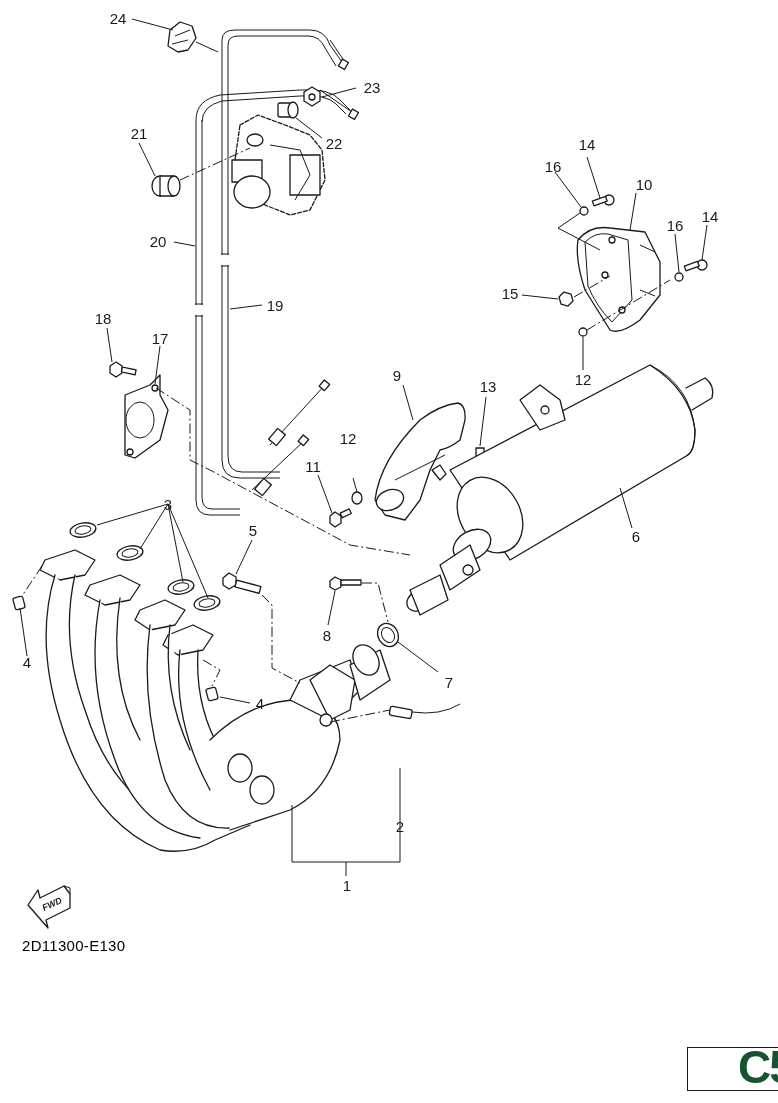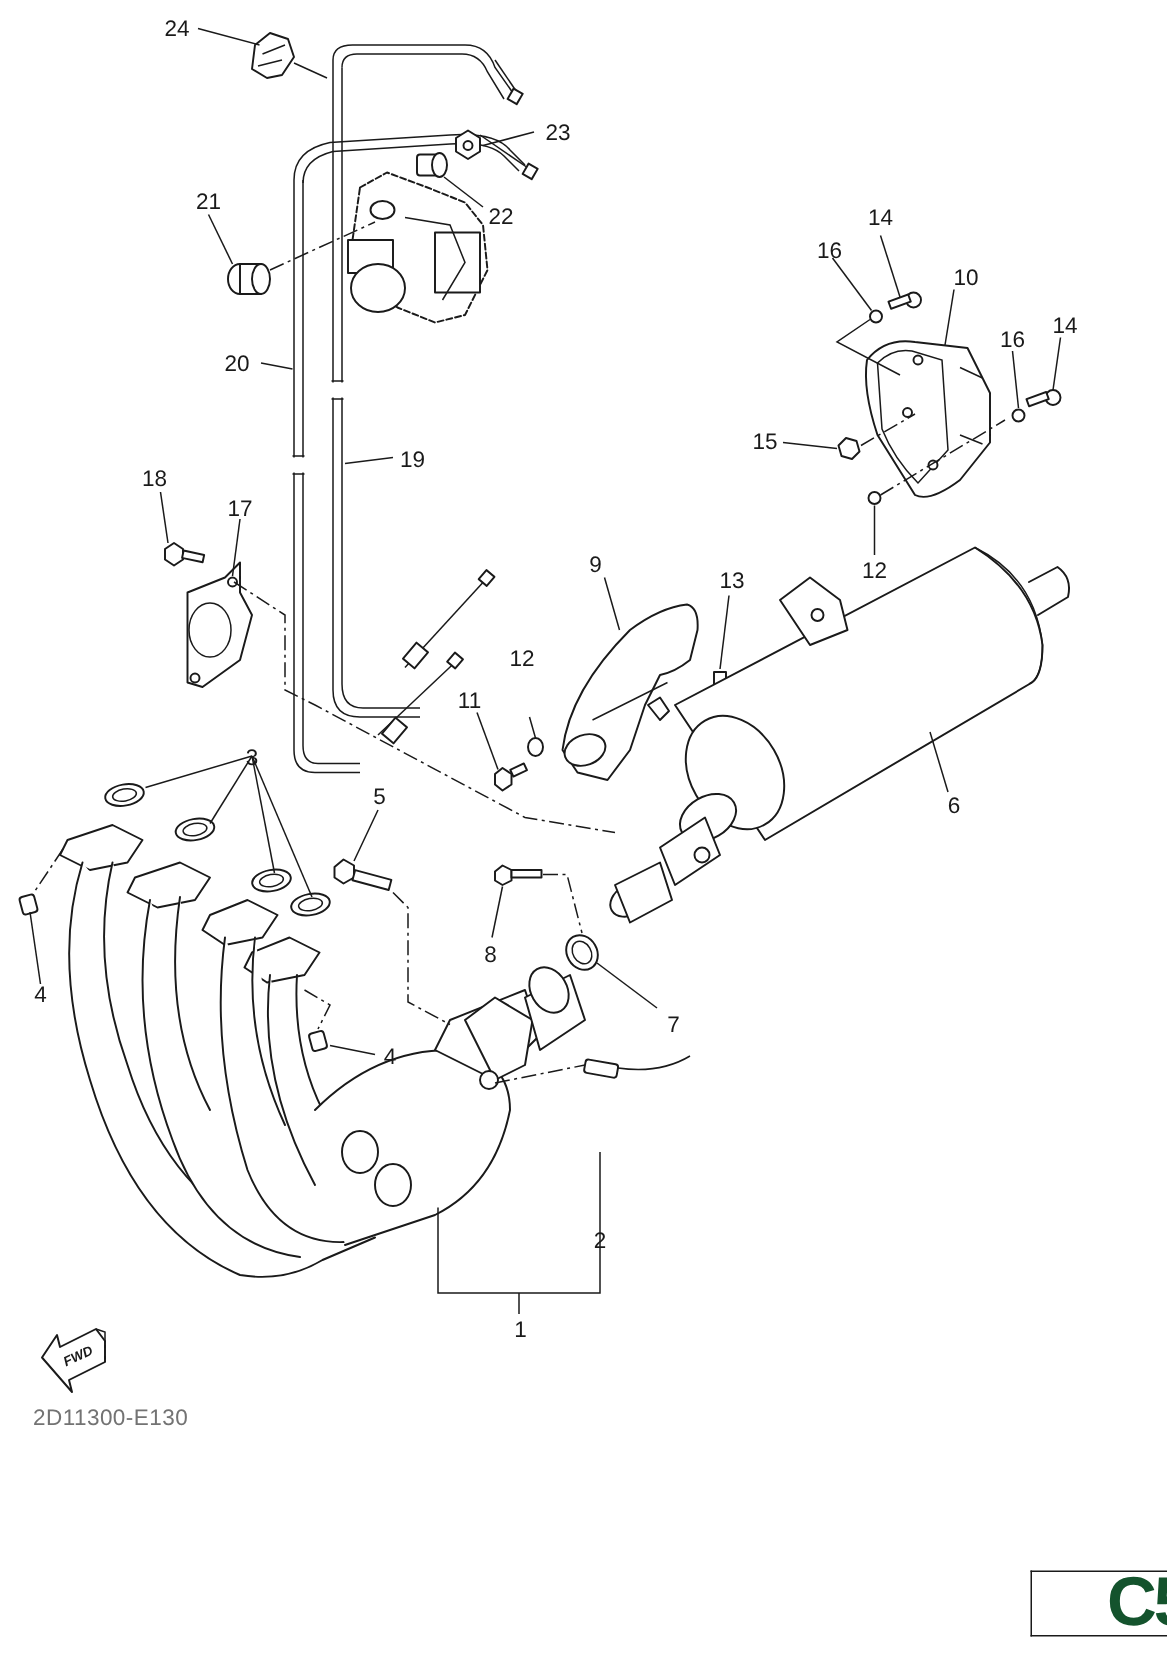--- a/index.html
+++ b/index.html
@@ -3,21 +3,21 @@
 <meta charset="utf-8">
 <style>
   html, body { margin:0; padding:0; background:#ffffff; }
   body { width:778px; height:1103px; position:relative; overflow:hidden; font-family:"Liberation Sans", sans-serif; }
   #diagram { position:absolute; left:0; top:0; width:778px; height:1103px; }
   .part { fill:#ffffff; stroke:#1a1a1a; stroke-width:1.3; stroke-linejoin:round; stroke-linecap:round; }
   .part-thin { fill:none; stroke:#1a1a1a; stroke-width:1; }
   .leader { fill:none; stroke:#1a1a1a; stroke-width:1; }
   .dash { fill:none; stroke:#1a1a1a; stroke-width:1; stroke-dasharray:10 3 2 3; }
   .callout { font-family:"Liberation Sans", sans-serif; font-size:15px; fill:#1a1a1a; }
-  .code { position:absolute; left:22px; top:937px; font-size:15px; color:#737373; letter-spacing:0.3px; }
+  .code { position:absolute; left:22px; top:937px; font-size:15px; color:#000000; letter-spacing:0.3px; }
   .page-box { position:absolute; left:687px; top:1047px; width:100px; height:44px; border:1.5px solid #1a1a1a; border-right:none; box-sizing:border-box; }
   .page-label { position:absolute; left:738px; top:1040px; font-size:46px; font-weight:bold; color:#14532d; letter-spacing:-2px; }
 </style>
 </head>
 <body>
 
 <svg id="diagram" viewBox="0 0 778 1103" xmlns="http://www.w3.org/2000/svg">
 
   <g>
     <path class="part-thin" d="M196,120 L196,500 Q196,515 210,515 L240,515"></path>

